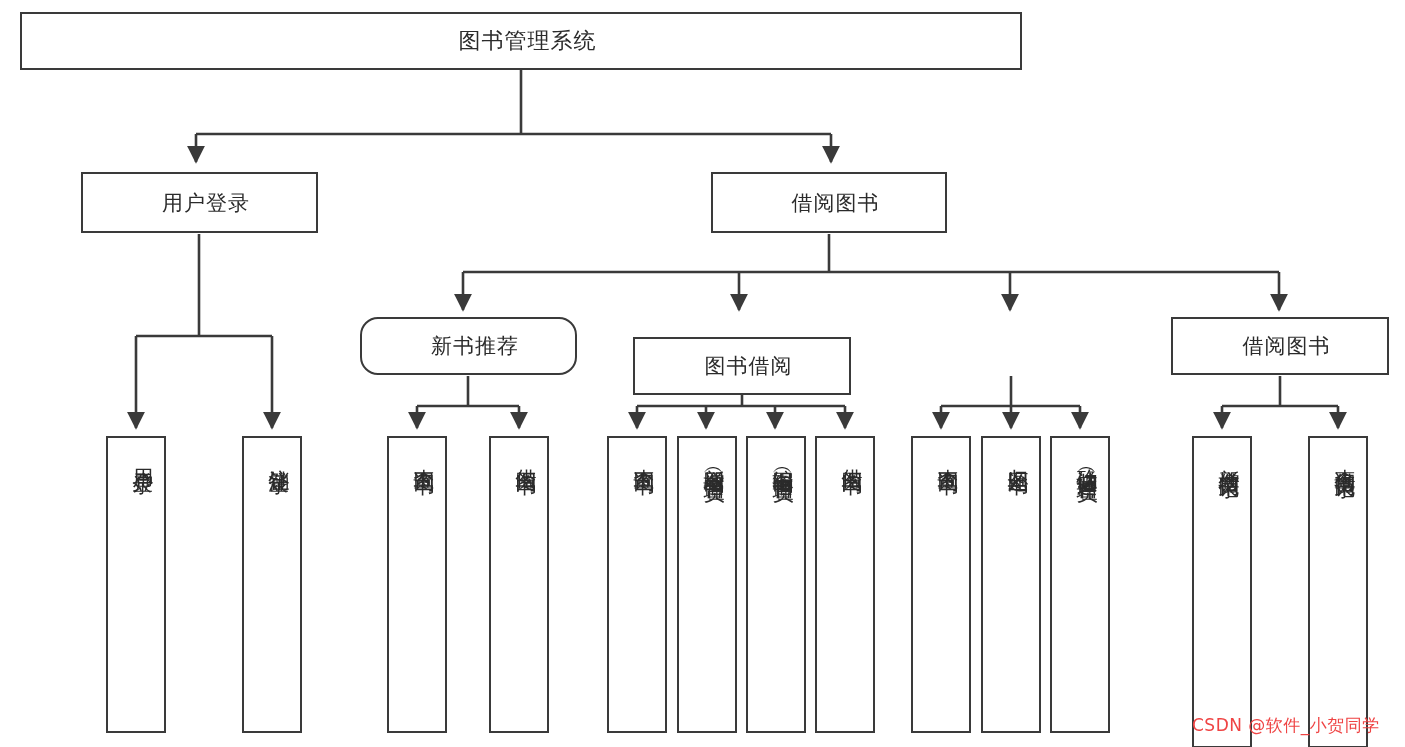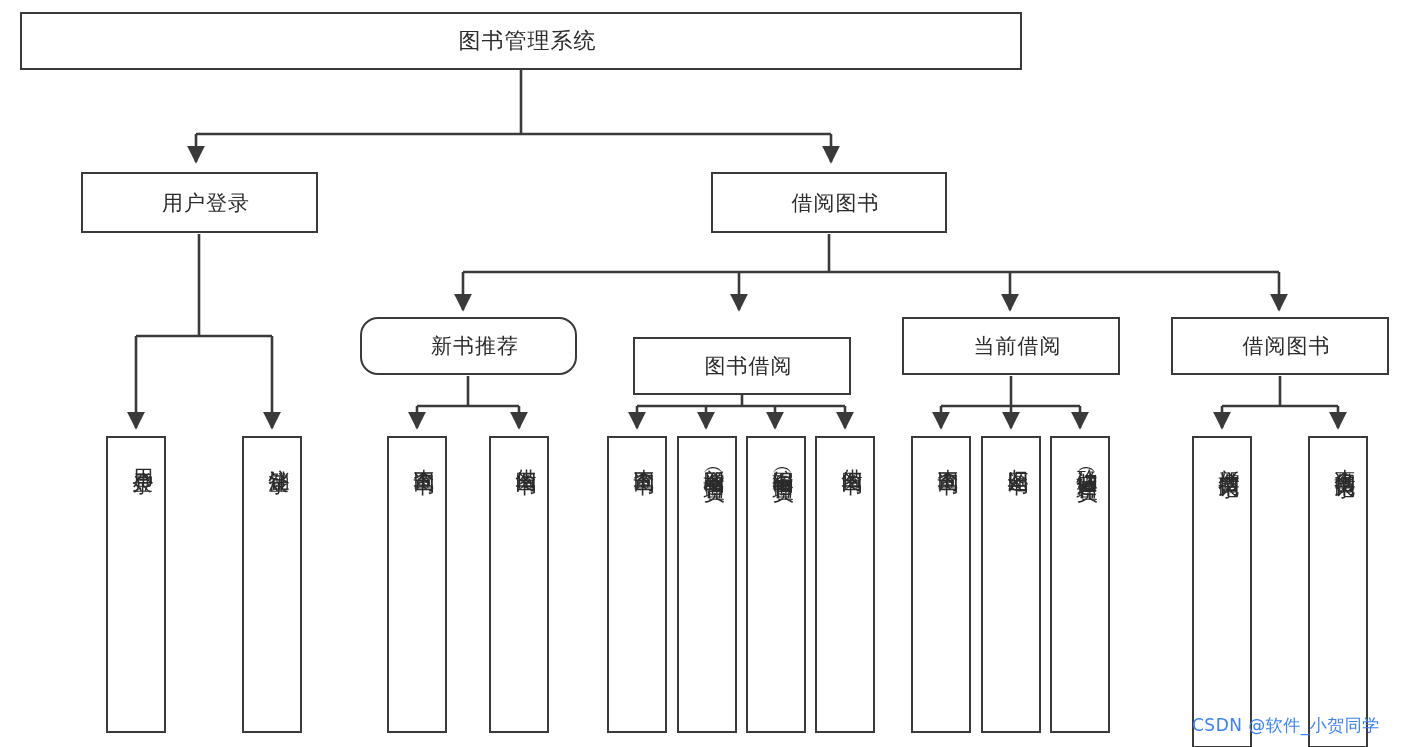--- a/index.html
+++ b/index.html
@@ -54,21 +54,21 @@
     letter-spacing: 2px;
     white-space: nowrap;
     color: #2b2b2b;
   }
   .node.root {
     font-size: 22px;
   }
   .watermark {
     position: absolute;
     font-size: 17px;
-    color: #3b82f6;
+    color: #ef4444;
     letter-spacing: 0.5px;
     white-space: nowrap;
     user-select: none;
   }
 </style>
 </head>
 <body>
 
 <div id="canvas">
 
@@ -132,23 +132,20 @@
   <div class="node horiz" style="left:711px; top:172px; width:236px; height:61px;">
     <span>借阅图书</span>
   </div>
 
   <div class="node horiz" style="left:360px; top:317px; width:217px; height:58px;border-radius:18px;">
     <span>新书推荐</span>
   </div>
   <div class="node horiz" style="left:633px; top:317px; width:218px; height:58px;margin-top:20px;">
     <span>图书借阅</span>
   </div>
-  <div class="node horiz" style="left:902px; top:317px; width:218px; height:58px;">
-    <span>当前借阅</span>
-  </div>
   <div class="node horiz" style="left:1171px; top:317px; width:218px; height:58px;">
     <span>借阅图书</span>
   </div>
 
   <div class="node vert" style="left:106px; top:436px; width:60px; height:297px;">
     <span class="vtext">用户登录</span>
   </div>
   <div class="node vert" style="left:242px; top:436px; width:60px; height:297px;">
     <span class="vtext">注销登录</span>
   </div>

